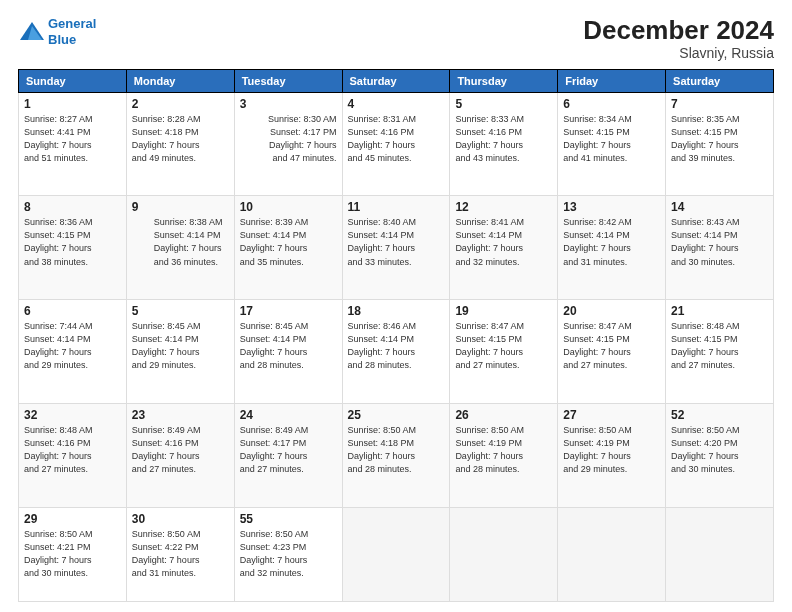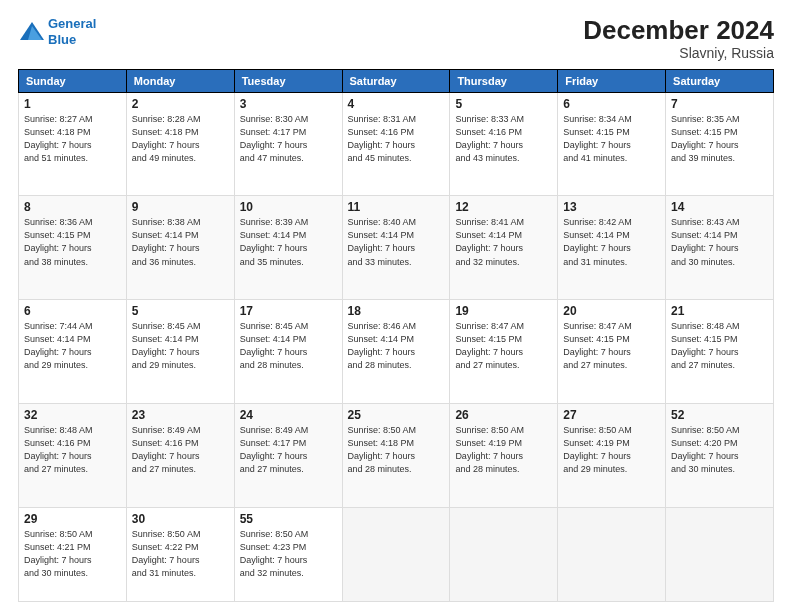--- a/index.html
+++ b/index.html
@@ -130,34 +130,34 @@
           <th>Thursday</th>
           <th>Friday</th>
           <th>Saturday</th>
         </tr>
     </thead>
     <tbody id="calendar-body">
     <tr>
           <td>
             <div class="day-num">1</div>
             <div class="day-info" style="white-space: pre-line;">Sunrise: 8:27 AM
-Sunset: 4:18 PM
+Sunset: 4:41 PM
 Daylight: 7 hours
 and 51 minutes.</div>
           </td>
           <td>
             <div class="day-num">2</div>
             <div class="day-info" style="white-space: pre-line;">Sunrise: 8:28 AM
 Sunset: 4:18 PM
 Daylight: 7 hours
 and 49 minutes.</div>
           </td>
           <td>
             <div class="day-num">3</div>
-            <div class="day-info" style="white-space: pre-line;">Sunrise: 8:30 AM
+            <div class="day-info" style="white-space: pre-line; text-align: right;">Sunrise: 8:30 AM
 Sunset: 4:17 PM
 Daylight: 7 hours
 and 47 minutes.</div>
           </td>
           <td>
             <div class="day-num">4</div>
             <div class="day-info" style="white-space: pre-line;">Sunrise: 8:31 AM
 Sunset: 4:16 PM
 Daylight: 7 hours
 and 45 minutes.</div>
@@ -187,21 +187,21 @@
         <tr class="row-alt">
           <td>
             <div class="day-num">8</div>
             <div class="day-info" style="white-space: pre-line;">Sunrise: 8:36 AM
 Sunset: 4:15 PM
 Daylight: 7 hours
 and 38 minutes.</div>
           </td>
           <td>
             <div class="day-num">9</div>
-            <div class="day-info" style="white-space: pre-line;">Sunrise: 8:38 AM
+            <div class="day-info" style="white-space: pre-line; margin-left: 22px;">Sunrise: 8:38 AM
 Sunset: 4:14 PM
 Daylight: 7 hours
 and 36 minutes.</div>
           </td>
           <td>
             <div class="day-num">10</div>
             <div class="day-info" style="white-space: pre-line;">Sunrise: 8:39 AM
 Sunset: 4:14 PM
 Daylight: 7 hours
 and 35 minutes.</div>

